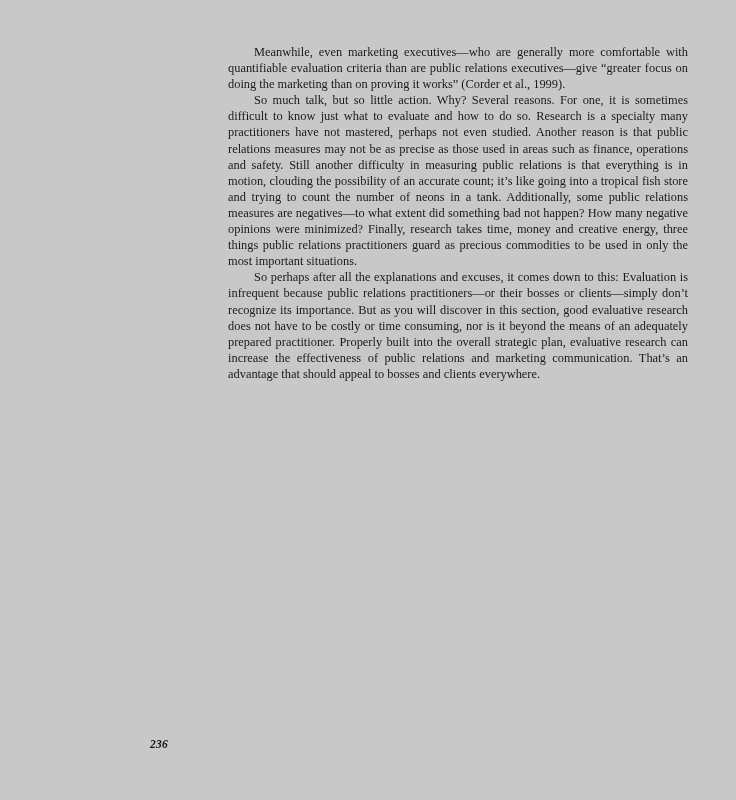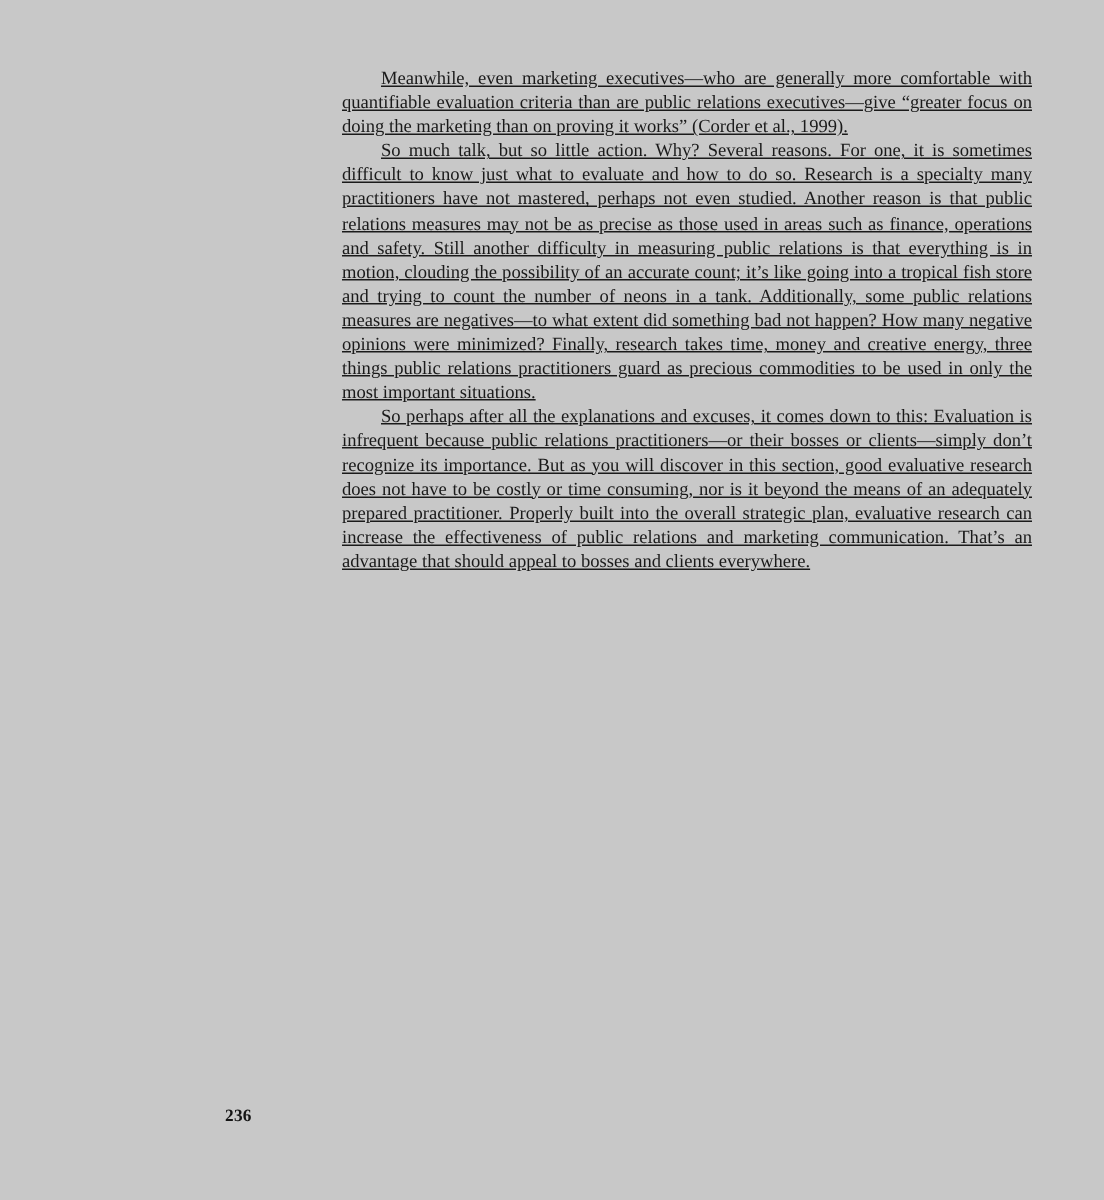--- a/index.html
+++ b/index.html
@@ -18,21 +18,20 @@
     position: relative;
     width: 736px;
     height: 800px;
     background: #c8c8c8;
   }
   .text-column {
     position: absolute;
     left: 228px;
     top: 44px;
     width: 460px;
-    text-decoration: underline;
   }
   p.para {
     margin: 0;
     font-size: 12.4px;
     line-height: 16.1px;
     text-align: justify;
     text-justify: inter-word;
     text-indent: 26px;
     hyphens: none;
   }
@@ -41,20 +40,21 @@
   }
   .folio {
     position: absolute;
     left: 150px;
     top: 738px;
     font-size: 11.5px;
     font-weight: bold;
     font-family: "Liberation Serif", serif;
     color: #141414;
     letter-spacing: 0.2px;
+    font-style: italic;
   }
 </style>
 </head>
 <body>
 
 <div class="page">
   <div class="text-column">
     <p class="para">Meanwhile, even marketing executives—who are generally more comfortable with quantifiable evaluation criteria than are public relations executives—give “greater focus on doing the marketing than on proving it works” (Corder et al., 1999).</p>
     <p class="para">So much talk, but so little action. Why? Several reasons. For one, it is sometimes difficult to know just what to evaluate and how to do so. Research is a specialty many practitioners have not mastered, perhaps not even studied. Another reason is that public relations measures may not be as precise as those used in areas such as finance, operations and safety. Still another difficulty in measuring public relations is that everything is in motion, clouding the possibility of an accurate count; it’s like going into a tropical fish store and trying to count the number of neons in a tank. Additionally, some public relations measures are negatives—to what extent did something bad not happen? How many negative opinions were minimized? Finally, research takes time, money and creative energy, three things public relations practitioners guard as precious commodities to be used in only the most important situations.</p>
     <p class="para">So perhaps after all the explanations and excuses, it comes down to this: Evaluation is infrequent because public relations practitioners—or their bosses or clients—simply don’t recognize its importance. But as you will discover in this section, good evaluative research does not have to be costly or time consuming, nor is it beyond the means of an adequately prepared practitioner. Properly built into the overall strategic plan, evaluative research can increase the effectiveness of public relations and marketing communication. That’s an advantage that should appeal to bosses and clients everywhere.</p>

